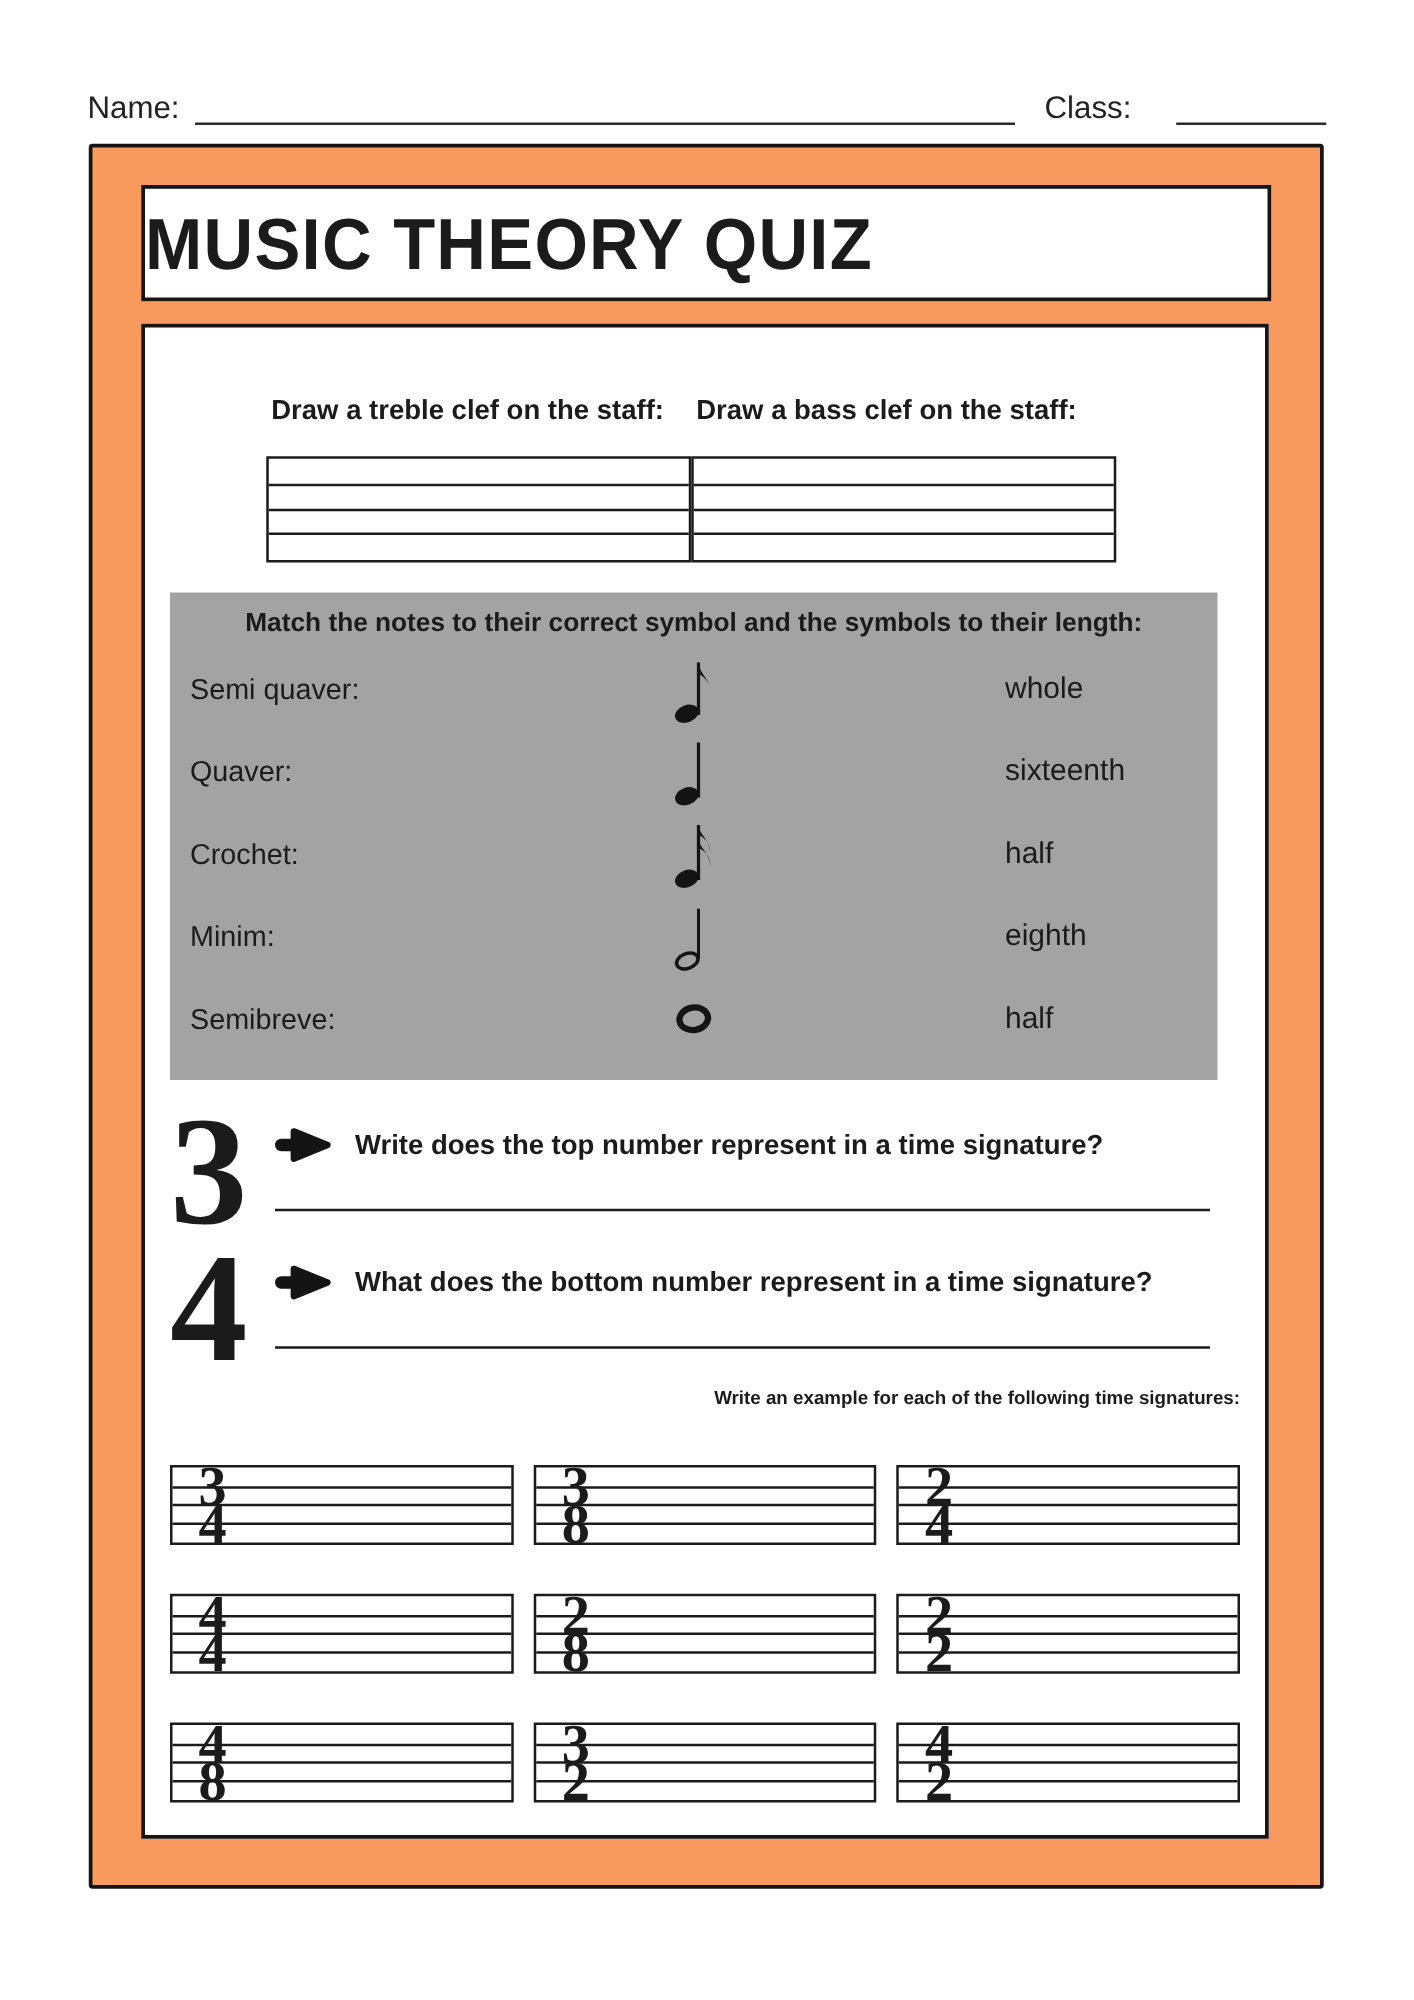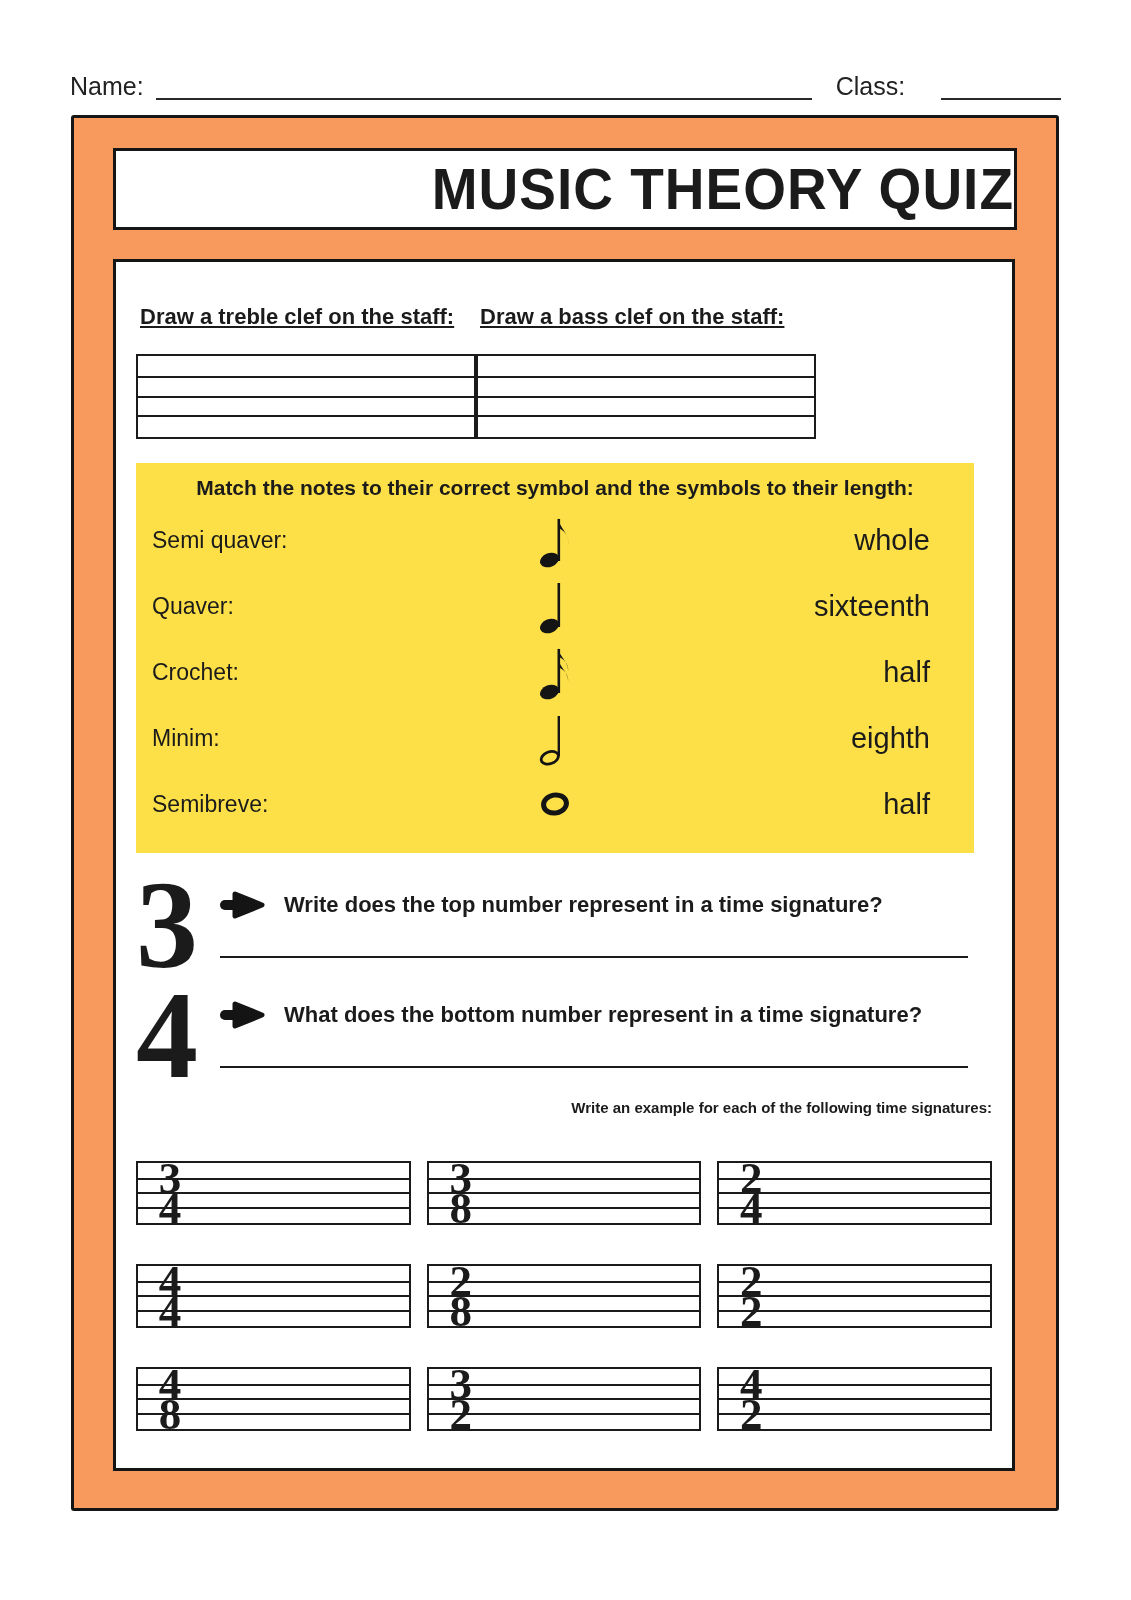--- a/index.html
+++ b/index.html
@@ -12,43 +12,43 @@
   .h-label { font-size:25px; line-height:28px; color:#222; }
   .fill-line { border-bottom:2px solid #2a2a2a; height:24px; }
   .name-line { width:656px; margin-left:12px; }
   .class-label { margin-left:24px; }
   .class-line { width:120px; margin-left:36px; }
 
   
   .frame { position:absolute; left:71px; top:115px; width:988px; height:1396px;
            background:#F89A5D; border:3px solid #151515; border-radius:3px; }
 
-  .title-box { position:absolute; left:39px; right:39px; top:30px; height:82px;
-               background:#fff; border:3px solid #151515; display:flex; align-items:center; justify-content:flex-end; }
+  .title-box { position:absolute; left:39px; right:39px; top:30px; height:93px;
+               background:#fff; border:3px solid #151515; display:flex; align-items:center; justify-content:flex-start; }
   .title-text { font-size:55px; font-weight:700; letter-spacing:1px; transform:scaleY(1.05); }
 
   .content-box { position:absolute; left:39px; top:141px; width:902px; height:1212px;
                  background:#fff; border:3px solid #151515; padding:0 20px; overflow:hidden; }
 
   
-  .clef-row { display:flex; justify-content:flex-start; margin-top:42px; padding-right:22px;text-decoration:underline; }
+  .clef-row { display:flex; justify-content:center; margin-top:53px; padding-right:22px; }
   .clef-col { width:340px; }
   .clef-prompt { font-size:22px; font-weight:700; line-height:26px; margin:0 0 24px 4px; white-space:nowrap; }
   .staff { height:85px; border:2px solid #1b1b1b; background-color:#fff;
            background-image:linear-gradient(#1b1b1b,#1b1b1b),linear-gradient(#1b1b1b,#1b1b1b),linear-gradient(#1b1b1b,#1b1b1b);
            background-repeat:no-repeat; background-size:100% 2px; background-position:0 25%,0 50%,0 75%; }
 
   
-  .match-box { margin:24px 18px 0 0; background:#fde047; padding:12px 16px 16px; }
+  .match-box { margin:24px 18px 0 0; background:#a3a3a3; padding:12px 16px 16px; }
   .match-heading { text-align:center; font-size:21px; font-weight:700; line-height:26px; }
   .match-rows { margin-top:6px; }
   .match-row { position:relative; height:66px; display:flex; align-items:center; }
   .match-label { font-size:23px; }
   .match-symbol { position:absolute; left:50%; transform:translateX(-50%); display:flex; align-items:center; }
-  .match-length { position:absolute; right:28px; width:150px; text-align:right; font-size:29px; }
+  .match-length { position:absolute; right:4px; width:150px; text-align:left; font-size:24px; }
   .note-svg { display:block; }
 
   
   .tsq { display:flex; margin-top:26px; height:88px; }
   .tsq2 { margin-top:22px; }
   .tsq-numeral { width:84px; font-family:"Liberation Serif", serif; font-weight:700;
                  font-size:124px; line-height:94px; text-align:left; }
   .tsq-body { flex:1; padding-top:8px; }
   .tsq-qline { display:flex; align-items:center; gap:18px; height:36px; }
   .tsq-question { font-size:22px; font-weight:700; }

